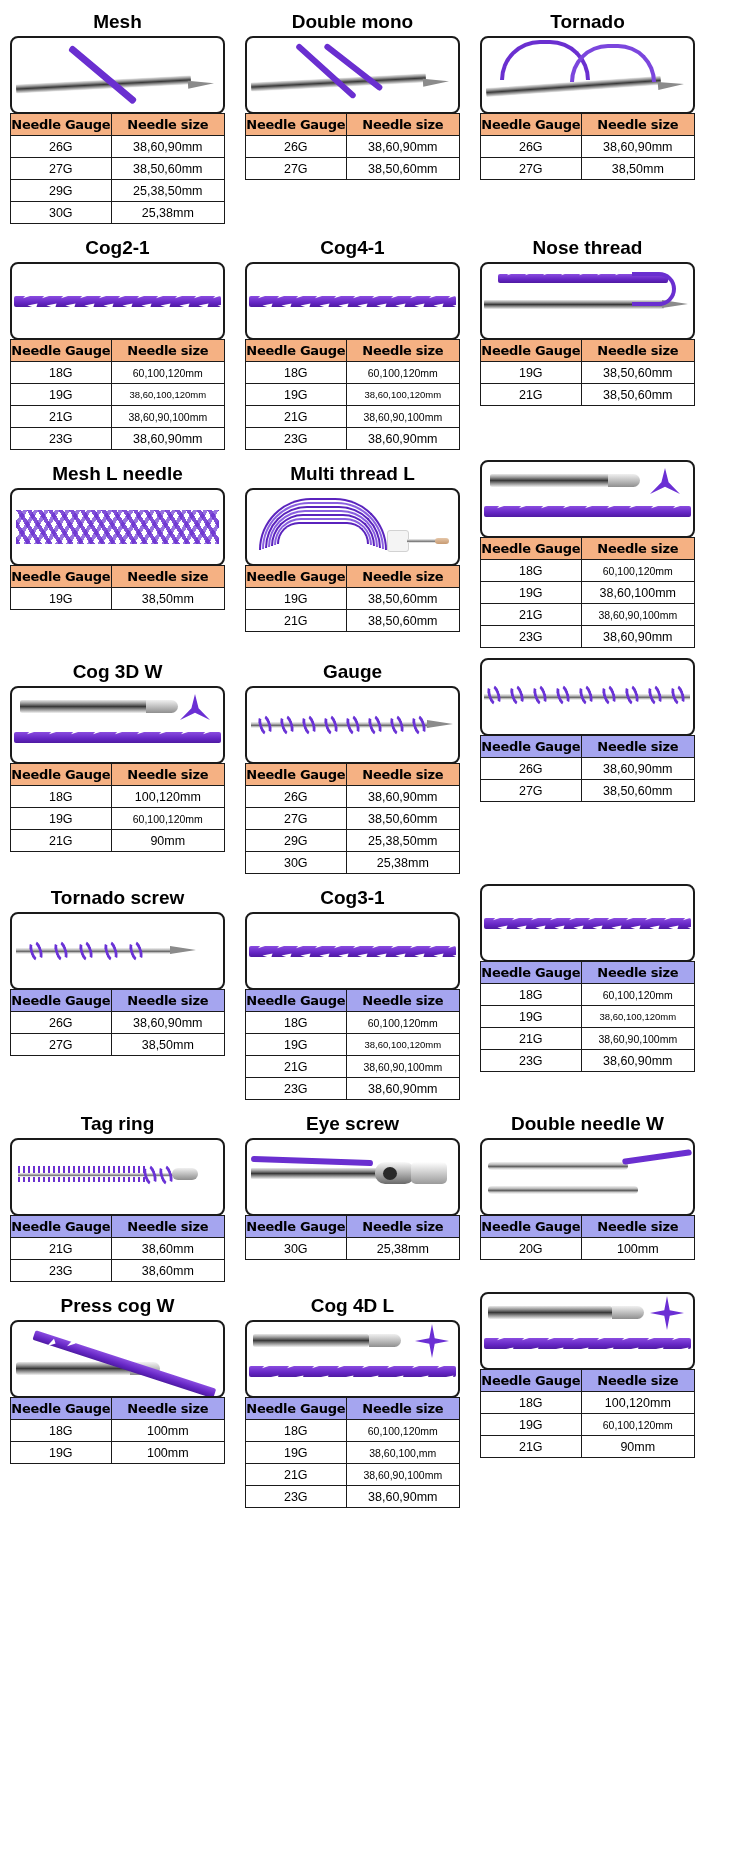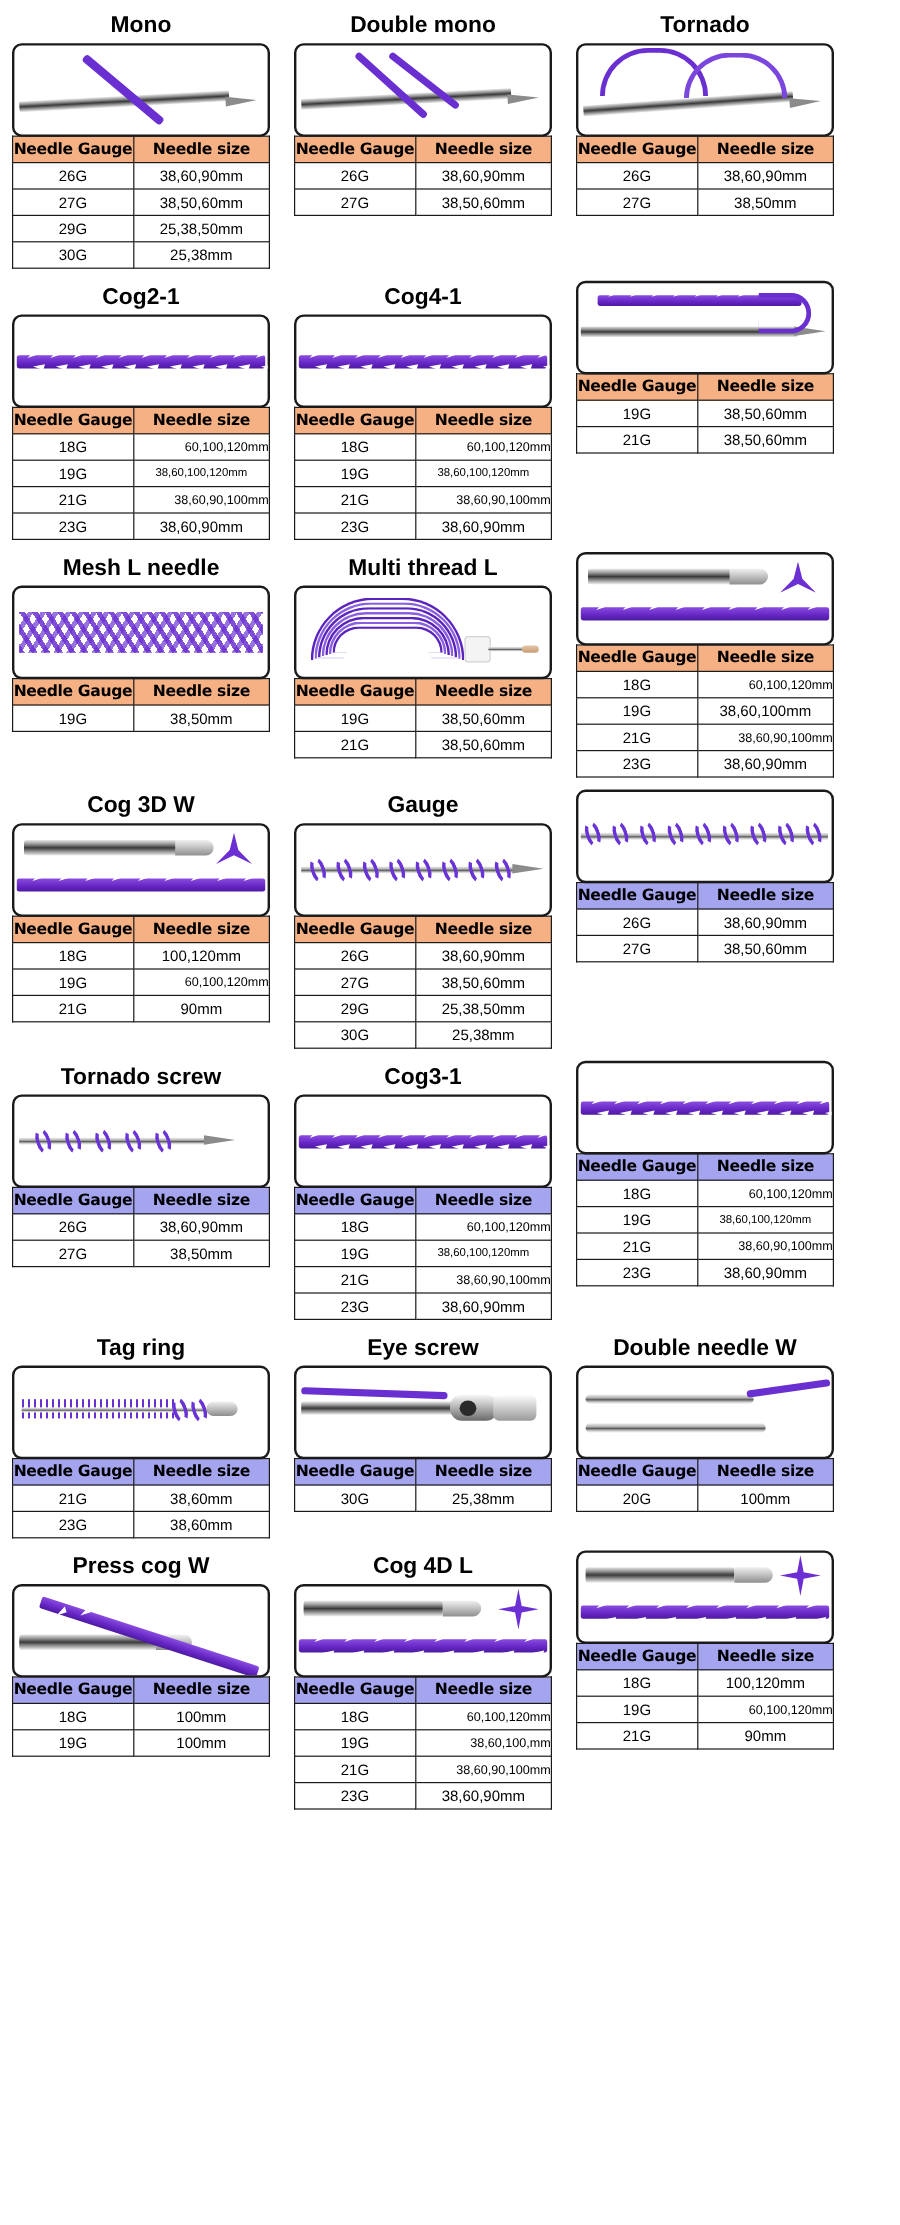--- a/index.html
+++ b/index.html
@@ -48,21 +48,21 @@
   }
   table.spec th {
     font-weight:bold;
     font-size:13px;
     letter-spacing:-0.3px;
     font-family:"DejaVu Sans", sans-serif;
   }
   table.spec th.orange { background:#f5b183; }
   table.spec th.purple { background:#a5a5ef; }
   table.spec td { background:#fff; font-size:12.5px; }
-  table.spec td.sz-sm { font-size:10.5px;text-align:right; }
+  table.spec td.sz-sm { font-size:10.5px; }
   table.spec td.sz-xs { font-size:9.5px; }
   .c1 { width:47%; }
   .c2 { width:53%; }
 
   
   .needle {
     position:absolute;
     background:linear-gradient(180deg,#e9e9e9 0%,#9a9a9a 25%,#3a3a3a 50%,#8e8e8e 72%,#f2f2f2 100%);
     border-radius:1px;
   }
@@ -122,21 +122,21 @@
       repeating-linear-gradient(-58deg, rgba(126,80,216,.8) 0 4px, rgba(255,255,255,0) 4px 9px);
   }
   .hub { position:absolute; background:#f4f4f4; border:1px solid #d2d2d2; border-radius:3px; }
   .hubtail { position:absolute; background:linear-gradient(180deg,#e5c6a8,#c79a72); }
 </style>
 </head>
 <body>
 
 <div class="grid" id="grid">
     <div class="card">
-      <div class="card-title">Mono</div>
+      <div class="card-title">Mesh</div>
      <div class="img-box">
         <span class="needle" style="left:4px;top:42px;width:175px;height:9px;transform:rotate(-3deg);"></span>
         <span class="tip" style="left:176px;top:42px;transform:rotate(-3deg);"></span>
         <span class="thread" style="left:58px;top:6px;width:85px;height:7px;transform:rotate(40deg);transform-origin:left center;"></span>
       </div>
      <table class="spec">
        <colgroup>
           <col class="c1">
           <col class="c2">
         </colgroup>
@@ -338,20 +338,21 @@
       <td class="sz-sm">38,60,90,100mm</td>
     </tr>
           <tr>
       <td>23G</td>
       <td class="">38,60,90mm</td>
     </tr>
         </tbody>
      </table>
     </div>
     <div class="card">
+      <div class="card-title">Nose thread</div>
      <div class="img-box">
         <span class="cogbar" style="left:16px;top:10px;width:170px;height:9px;"></span>
         <span class="barb" style="left:24px;top:5px;transform:rotate(-18deg);"></span>
         <span class="barb" style="left:42px;top:5px;transform:rotate(-18deg);"></span>
         <span class="barb" style="left:60px;top:5px;transform:rotate(-18deg);"></span>
         <span class="barb" style="left:78px;top:5px;transform:rotate(-18deg);"></span>
         <span class="barb" style="left:96px;top:5px;transform:rotate(-18deg);"></span>
         <span class="barb" style="left:114px;top:5px;transform:rotate(-18deg);"></span>
         <span class="barb" style="left:132px;top:5px;transform:rotate(-18deg);"></span>
         <span class="barb" style="left:150px;top:5px;transform:rotate(-18deg);"></span>

